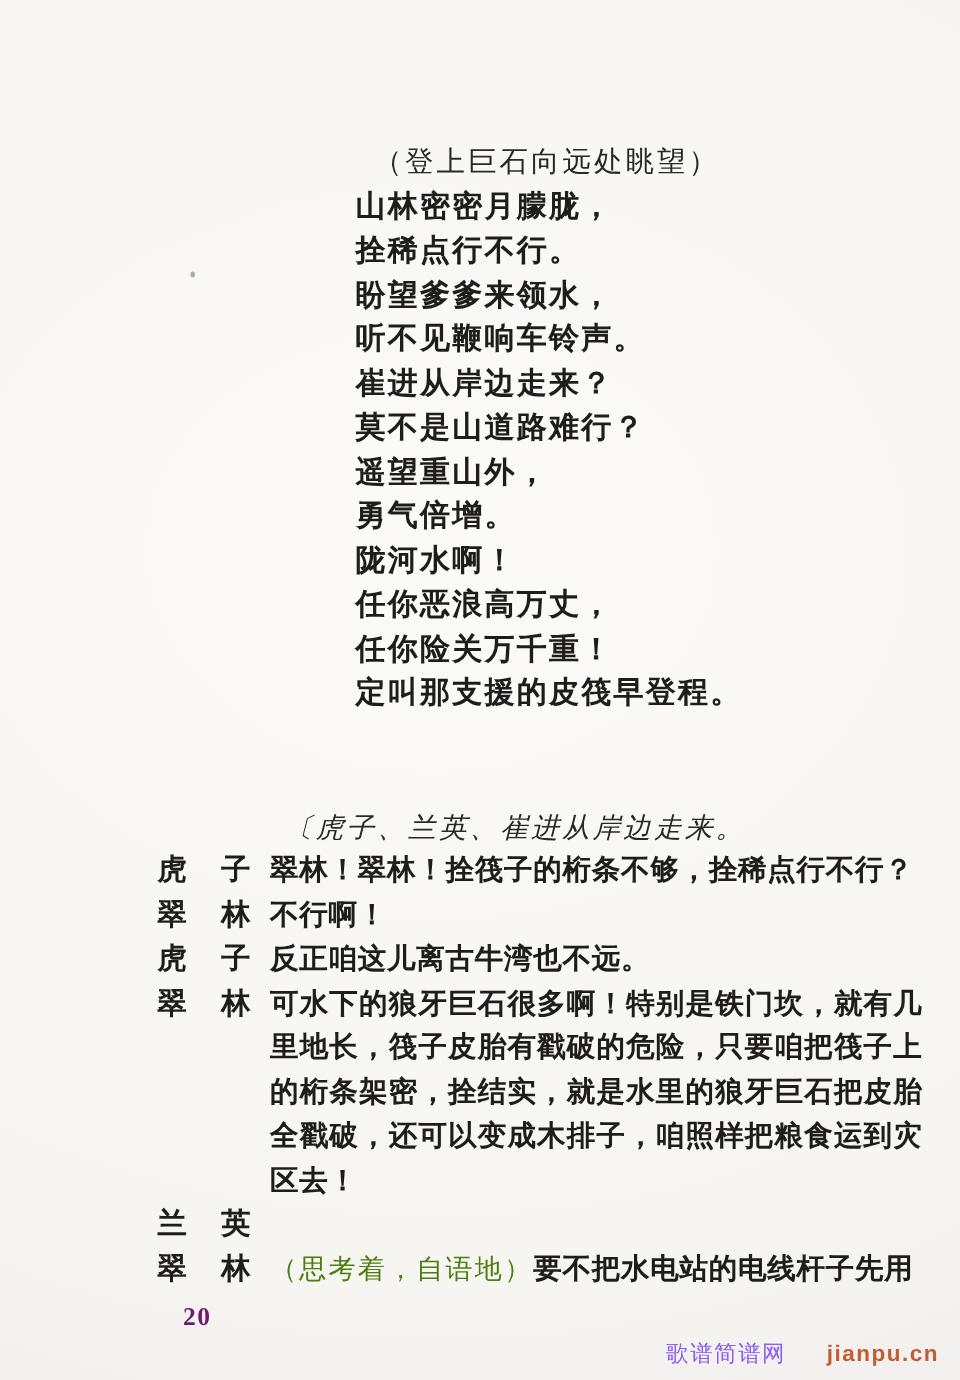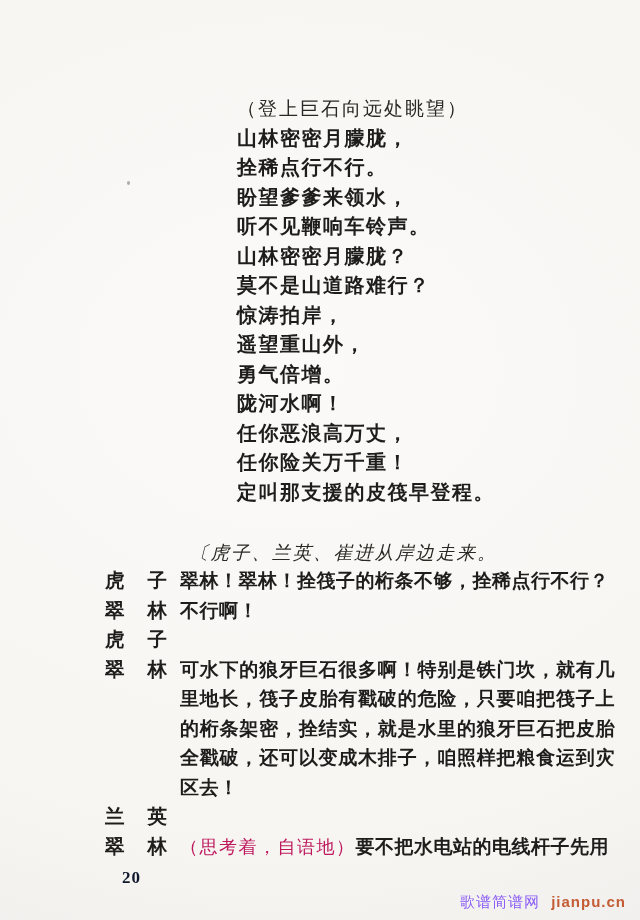--- a/index.html
+++ b/index.html
@@ -9,21 +9,21 @@
     background-image:
       radial-gradient(ellipse 900px 700px at 45% 40%, #fbfaf8 0%, #f6f5f2 70%, #edecea 100%);
     font-family:"Liberation Serif","DejaVu Serif",serif;
     color:#1f1d1b;
   }
   .verse{
     position:absolute;left:237px;top:94px;width:360px;
   }
   .verse .sd{
     height:29.5px;line-height:29.5px;
-    font-size:19px;font-weight:500;letter-spacing:2px;color:#2a2825;
+    font-size:19px;font-weight:500;letter-spacing:2px;color:#2a2825;margin-left:12px;
   }
   .verse .vl{
     height:29.5px;line-height:29.5px;
     font-size:20px;font-weight:700;letter-spacing:1.5px;
   }
   .stage-note{
     position:absolute;left:190px;top:541px;width:420px;
     font-size:18.5px;font-weight:500;letter-spacing:2px;color:#2a2825;
     line-height:24px;
     font-style:italic;
@@ -35,52 +35,51 @@
   .spk{
     width:62px;flex:0 0 62px;display:flex;justify-content:space-between;
     font-size:19.5px;font-weight:700;line-height:29.5px;
     margin-right:13px;
   }
   .dtxt{
     flex:1;font-size:19px;font-weight:600;line-height:29.5px;
     text-align:justify;letter-spacing:0.5px;
   }
   .note{
-    font-size:18px;font-weight:500;letter-spacing:1.5px;color:#be185d;
+    font-size:18px;font-weight:500;letter-spacing:1.5px;color:#4d7c0f;
   }
   .page-num{
     position:absolute;left:122px;top:868px;
-    font-size:17px;font-weight:600;color:#0f172a;letter-spacing:1px;
+    font-size:17px;font-weight:600;color:#701a75;letter-spacing:1px;
   }
   .watermark{
     position:absolute;right:14px;bottom:8px;
     font-size:15px;letter-spacing:1px;
     font-family:"Liberation Sans","DejaVu Sans",sans-serif;
   }
   .wm-name{color:#8b5cf6;font-weight:500;}
-  .wm-url{color:#c45c35;font-weight:600;margin-left:6px;}
+  .wm-url{color:#c45c35;font-weight:600;margin-left:22px;}
   .speck{
     position:absolute;left:127px;top:181px;width:3px;height:4px;
     background:#8d8b88;border-radius:50%;opacity:.7;
   }
 </style>
 </head>
 <body>
 
 <div class="speck"></div>
 
 <div class="verse">
   <div class="sd">（登上巨石向远处眺望）</div>
   <div class="vl">山林密密月朦胧，</div>
   <div class="vl">拴稀点行不行。</div>
   <div class="vl">盼望爹爹来领水，</div>
   <div class="vl">听不见鞭响车铃声。</div>
-  <div class="vl">山林密密月朦胧？</div>
+  <div class="vl">崔进从岸边走来？</div>
   <div class="vl">莫不是山道路难行？</div>
-  <div class="vl">惊涛拍岸，</div>
   <div class="vl">遥望重山外，</div>
   <div class="vl">勇气倍增。</div>
   <div class="vl">陇河水啊！</div>
   <div class="vl">任你恶浪高万丈，</div>
   <div class="vl">任你险关万千重！</div>
   <div class="vl">定叫那支援的皮筏早登程。</div>
 </div>
 
 <div class="stage-note">〔虎子、兰英、崔进从岸边走来。</div>
 
@@ -100,20 +99,21 @@
       <span>林</span>
     </div>
     <div class="dtxt">不行啊！</div>
   </div>
 
   <div class="drow">
     <div class="spk">
       <span>虎</span>
       <span>子</span>
     </div>
+    <div class="dtxt">反正咱这儿离古牛湾也不远。</div>
   </div>
 
   <div class="drow">
     <div class="spk">
       <span>翠</span>
       <span>林</span>
     </div>
     <div class="dtxt">可水下的狼牙巨石很多啊！特别是铁门坎，就有几里地长，筏子皮胎有戳破的危险，只要咱把筏子上的桁条架密，拴结实，就是水里的狼牙巨石把皮胎全戳破，还可以变成木排子，咱照样把粮食运到灾区去！</div>
   </div>
 

